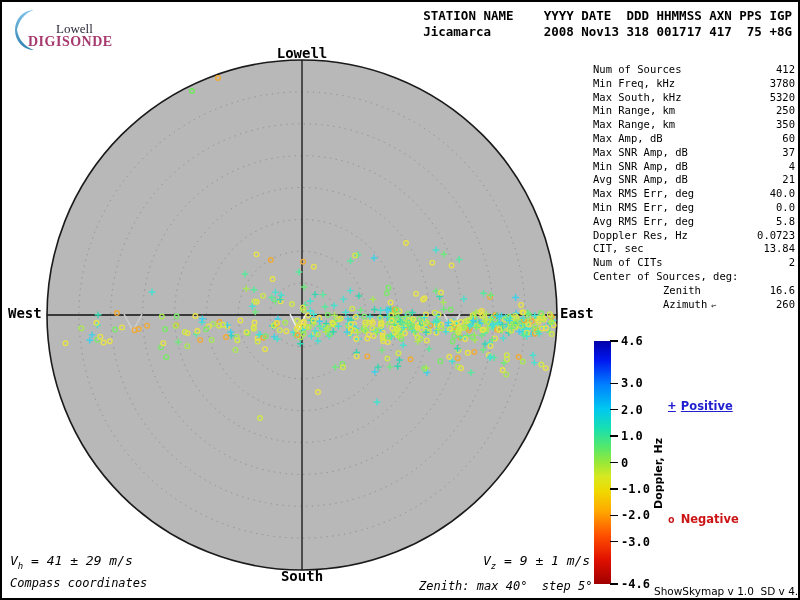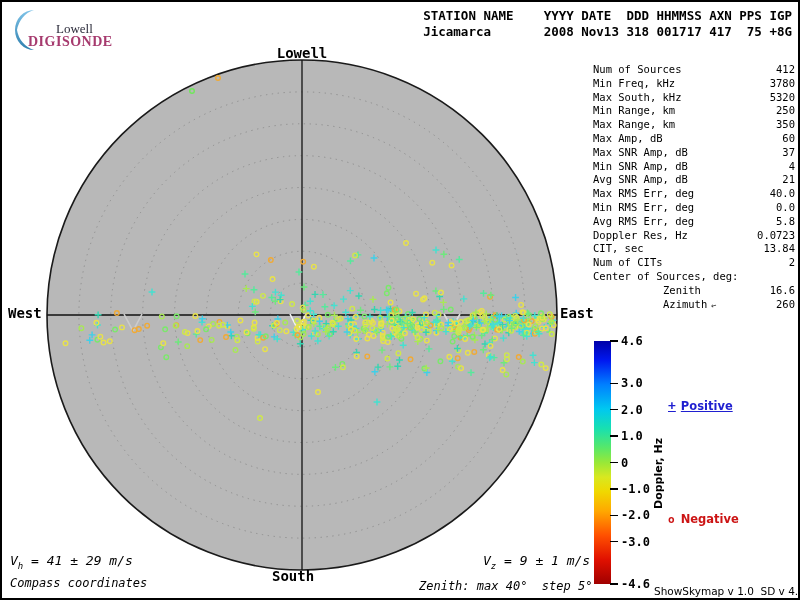--- a/index.html
+++ b/index.html
@@ -1,21 +1,21 @@
 <!DOCTYPE html>
 <html><head>
 <meta charset="utf-8">
 <style>
   html,body{margin:0;padding:0;background:#e8e8e8;}
   #frame{position:relative;width:800px;height:600px;background:#ffffff;border:2px solid #000;box-sizing:border-box;overflow:hidden;font-family:"DejaVu Sans",sans-serif;}
   #plot-svg{position:absolute;left:0;top:0;}
   #header-block{position:absolute;top:6px;right:6px;text-align:left;font:bold 12.5px "DejaVu Sans Mono",monospace;line-height:16px;white-space:pre;color:#000;}
   .compass-label{position:absolute;font:bold 14px "DejaVu Sans Mono",monospace;color:#000;}
   #lbl-north{left:270px;top:43px;width:60px;text-align:center;}
-  #lbl-south{left:270px;top:566px;width:60px;}
+  #lbl-south{left:270px;top:566px;width:60px;text-align:center;}
   #lbl-west{left:6px;top:303px;}
   #lbl-east{left:558px;top:303px;}
   #stats-panel{position:absolute;left:591px;top:61px;width:202px;font:10.5px "DejaVu Sans Mono",monospace;color:#000;}
   .stat-row{display:flex;justify-content:space-between;line-height:13.8px;white-space:pre;}
   .stat-row.indent{padding-left:70px;}
   .az-arrow{display:inline-block;transform:rotate(-15deg);font-size:9px;margin-left:4px;color:#333;}
   #doppler-colorbar{position:absolute;left:592px;top:339px;width:17px;height:243px;}
   #colorbar-ticks{position:absolute;left:608px;top:0;width:46px;height:600px;}
   .cbar-tick{position:absolute;left:0;width:8px;height:1.5px;background:#000;}
   .cbar-ticklabel{position:absolute;left:11px;font:bold 12px "DejaVu Sans Mono",monospace;color:#000;}

